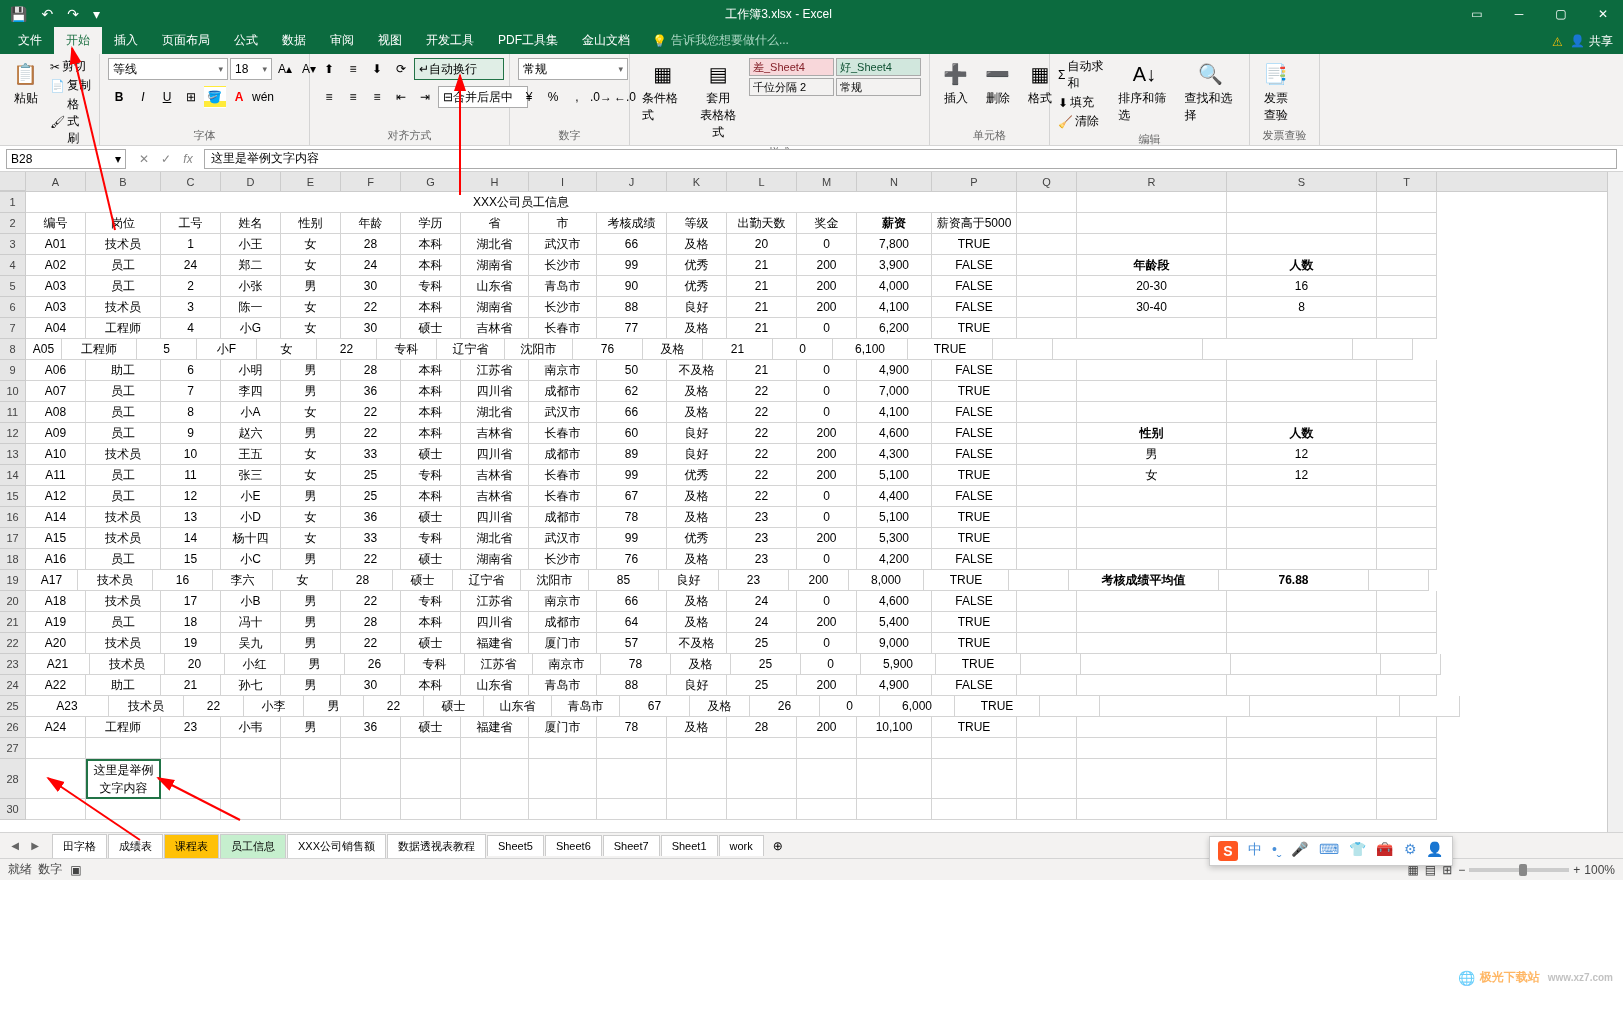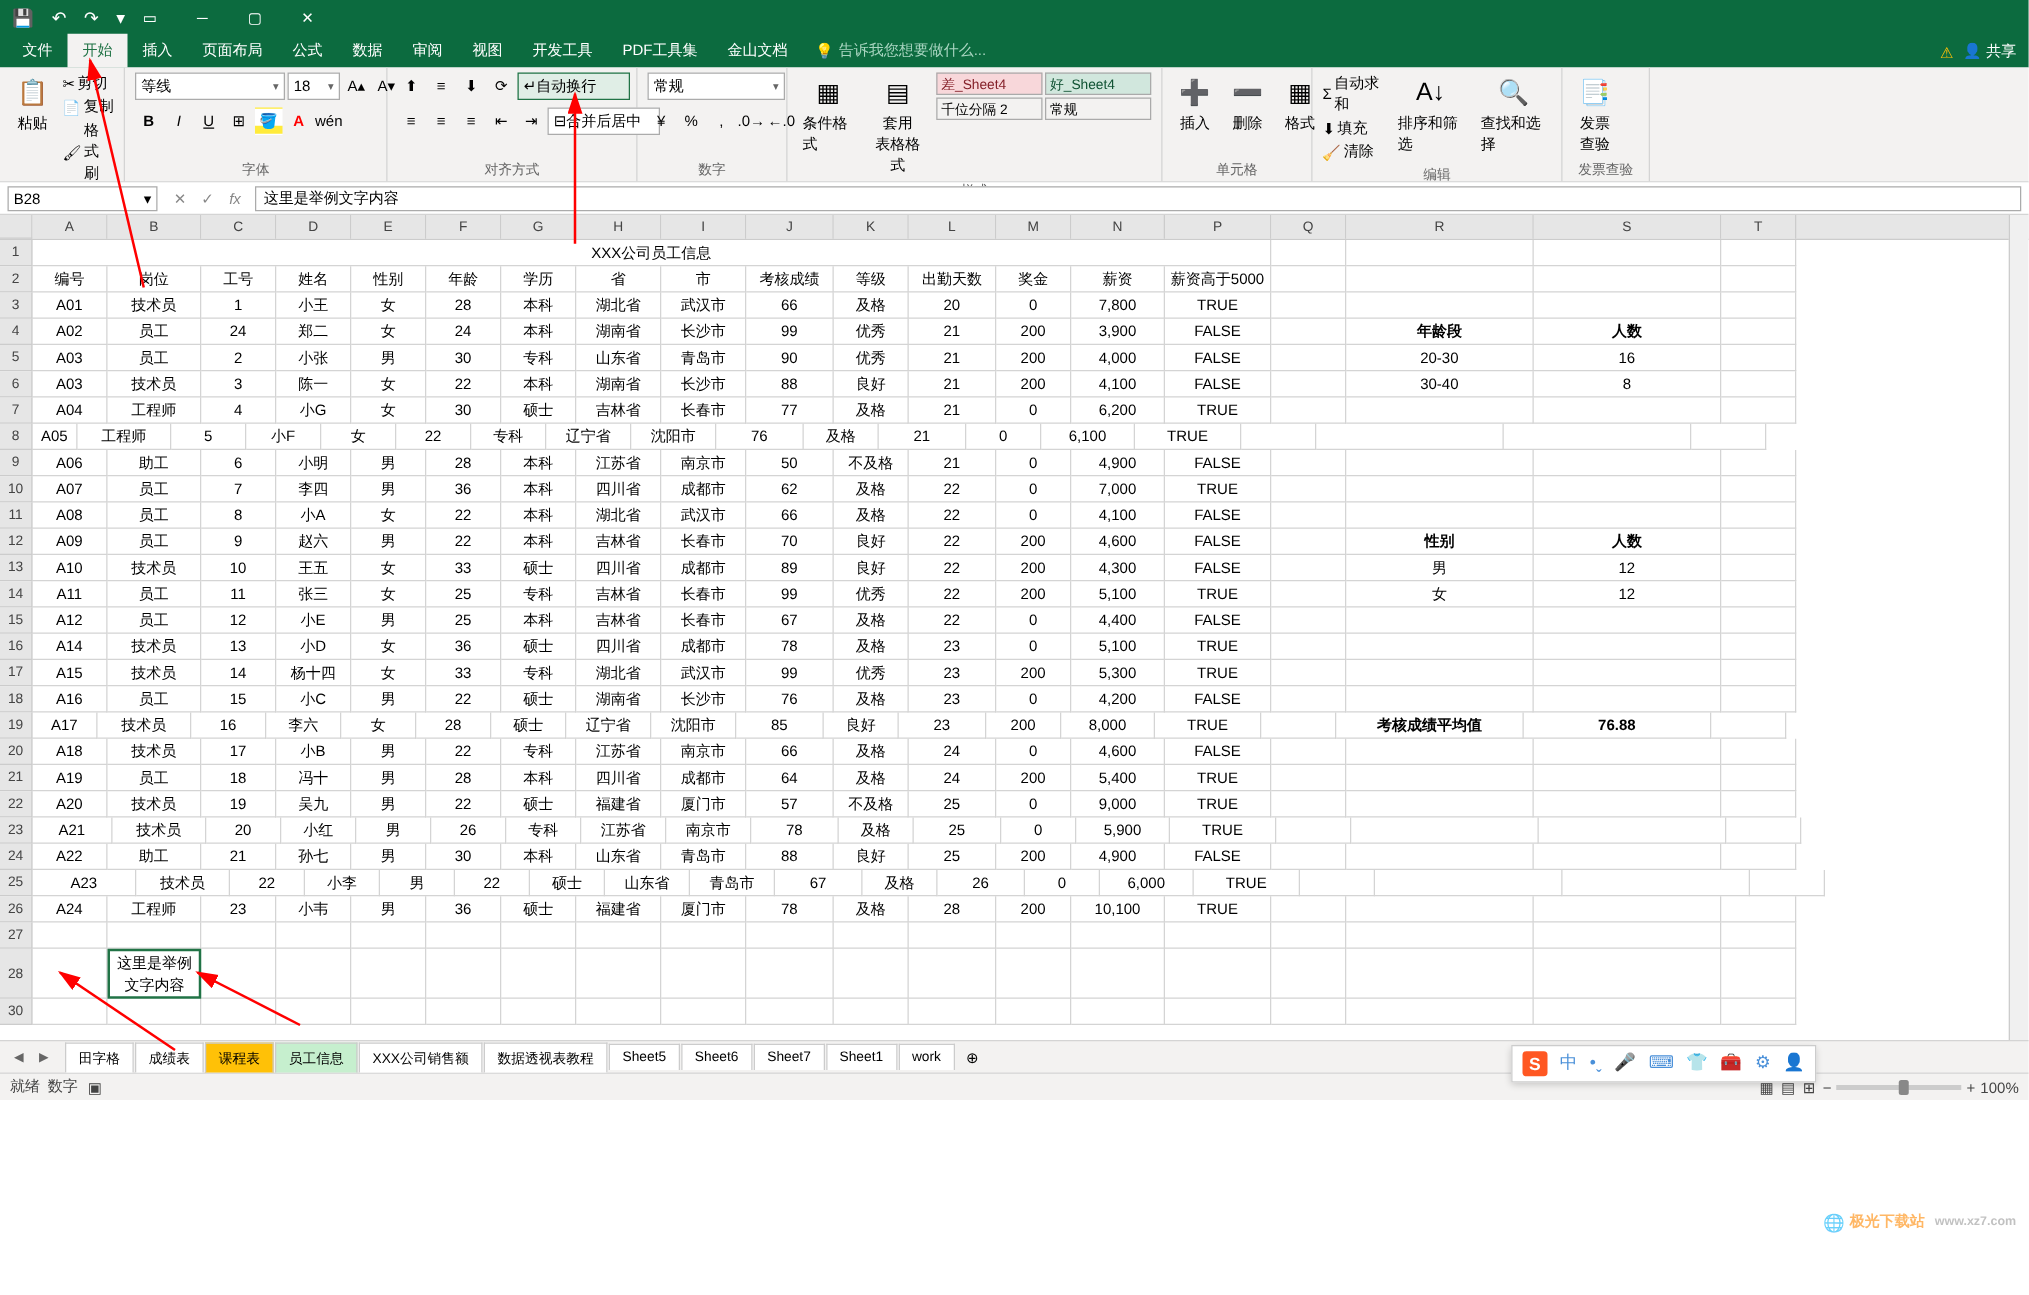--- a/index.html
+++ b/index.html
@@ -66,20 +66,21 @@
 </head>
 <body>
 
 <div class="titlebar">
   <div class="qat">
     <span>💾</span>
     <span>↶</span>
     <span>↷</span>
     <span>▾</span>
   </div>
+  <div class="title">工作簿3.xlsx - Excel</div>
   <div class="winctrl">
     <div>▭</div>
     <div>─</div>
     <div>▢</div>
     <div>✕</div>
   </div>
 </div>
 
 <div class="menubar">
   <div class="tab">文件</div>
@@ -318,21 +319,21 @@
         <div class="cell" style="width:60px;font-weight:normal">姓名</div>
         <div class="cell" style="width:60px;font-weight:normal">性别</div>
         <div class="cell" style="width:60px;font-weight:normal">年龄</div>
         <div class="cell" style="width:60px;font-weight:normal">学历</div>
         <div class="cell" style="width:68px;font-weight:normal">省</div>
         <div class="cell" style="width:68px;font-weight:normal">市</div>
         <div class="cell" style="width:70px;font-weight:normal">考核成绩</div>
         <div class="cell" style="width:60px;font-weight:normal">等级</div>
         <div class="cell" style="width:70px;font-weight:normal">出勤天数</div>
         <div class="cell" style="width:60px;font-weight:normal">奖金</div>
-        <div class="cell" style="width:75px;font-weight:normal">薪资</div>
+        <div class="cell" style="width:75px;font-weight:bold">薪资</div>
         <div class="cell" style="width:85px;font-weight:normal">薪资高于5000</div>
         <div class="cell" style="width:60px"></div>
         <div class="cell" style="width:150px"></div>
         <div class="cell" style="width:150px"></div>
         <div class="cell" style="width:60px"></div>
       </div>
       <div class="row">
         <div class="rowh">3</div>
         <div class="cell" style="width:60px">A01</div>
         <div class="cell" style="width:75px">技术员</div>
@@ -534,21 +535,21 @@
         <div class="rowh">12</div>
         <div class="cell" style="width:60px">A09</div>
         <div class="cell" style="width:75px">员工</div>
         <div class="cell" style="width:60px">9</div>
         <div class="cell" style="width:60px">赵六</div>
         <div class="cell" style="width:60px">男</div>
         <div class="cell" style="width:60px">22</div>
         <div class="cell" style="width:60px">本科</div>
         <div class="cell" style="width:68px">吉林省</div>
         <div class="cell" style="width:68px">长春市</div>
-        <div class="cell" style="width:70px">70</div>
+        <div class="cell" style="width:70px">60</div>
         <div class="cell" style="width:60px">良好</div>
         <div class="cell" style="width:70px">22</div>
         <div class="cell" style="width:60px">200</div>
         <div class="cell" style="width:75px">4,600</div>
         <div class="cell" style="width:85px">FALSE</div>
         <div class="cell" style="width:60px"></div>
         <div class="cell" style="width:150px;font-weight:bold;">性别</div>
         <div class="cell" style="width:150px;font-weight:bold;">人数</div>
         <div class="cell" style="width:60px"></div>
       </div>

